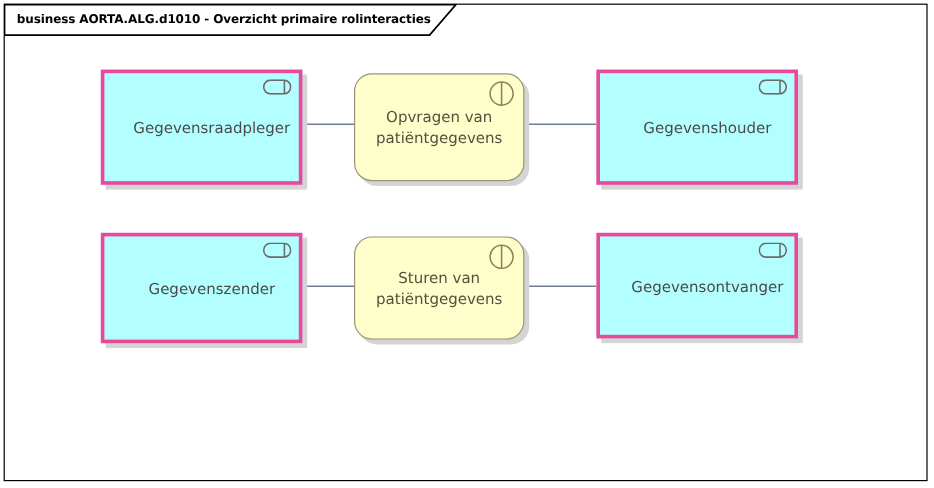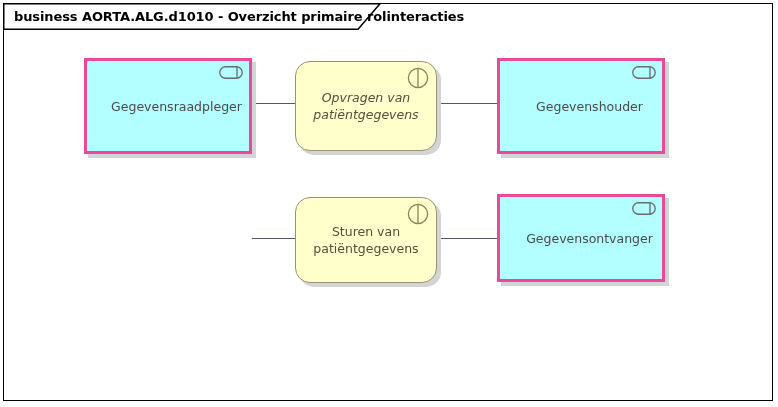--- a/index.html
+++ b/index.html
@@ -42,21 +42,21 @@
     position: absolute;
     inset: 0;
     pointer-events: none;
   }
   #title-label {
     position: absolute;
     left: 11px;
     top: 0;
     height: 27px;
     line-height: 27px;
-    font-size: 13px;
+    font-size: 10px;
     font-weight: bold;
     color: #000000;
     white-space: nowrap;
     letter-spacing: -0.1px;
   }
 
   
   #canvas {
     position: absolute;
     left: 0;
@@ -173,21 +173,21 @@
     <div class="shadow"></div>
     <div class="body">
       <div class="node-label">Gegevensraadpleger</div>
     </div>
     <svg class="type-icon role-icon" viewBox="0 0 24 13">
       <rect x="0.75" y="0.75" width="22.5" height="11.5" rx="5.75" ry="5.75" fill="none" stroke="#6b6b6b" stroke-width="1.3"></rect>
       <line x1="18" y1="1.1" x2="18" y2="11.9" stroke="#6b6b6b" stroke-width="1.3"></line>
     </svg>
   </div>
 
-  <div class="node interaction" style="left:295px; top:61px; width:142px; height:90px;font-style:italic;">
+  <div class="node interaction" style="left:295px; top:61px; width:142px; height:90px;">
     <div class="shadow"></div>
     <div class="body">
       <div class="node-label">Opvragen van
 patiëntgegevens</div>
     </div>
     <svg class="type-icon interaction-icon" viewBox="0 0 22 22">
       <circle cx="11" cy="11" r="9.6" fill="none" stroke="#8c8456" stroke-width="1.3"></circle>
       <line x1="11" y1="1.4" x2="11" y2="20.6" stroke="#8c8456" stroke-width="1.3"></line>
     </svg>
   </div>
@@ -196,20 +196,30 @@
     <div class="shadow"></div>
     <div class="body">
       <div class="node-label">Gegevenshouder</div>
     </div>
     <svg class="type-icon role-icon" viewBox="0 0 24 13">
       <rect x="0.75" y="0.75" width="22.5" height="11.5" rx="5.75" ry="5.75" fill="none" stroke="#6b6b6b" stroke-width="1.3"></rect>
       <line x1="18" y1="1.1" x2="18" y2="11.9" stroke="#6b6b6b" stroke-width="1.3"></line>
     </svg>
   </div>
 
+  <div class="node role" style="left:84px; top:194px; width:168px; height:92px;">
+    <div class="shadow"></div>
+    <div class="body">
+      <div class="node-label">Gegevenszender</div>
+    </div>
+    <svg class="type-icon role-icon" viewBox="0 0 24 13">
+      <rect x="0.75" y="0.75" width="22.5" height="11.5" rx="5.75" ry="5.75" fill="none" stroke="#6b6b6b" stroke-width="1.3"></rect>
+      <line x1="18" y1="1.1" x2="18" y2="11.9" stroke="#6b6b6b" stroke-width="1.3"></line>
+    </svg>
+  </div>
 
   <div class="node interaction" style="left:295px; top:197px; width:142px; height:86px;border-radius:20px;">
     <div class="shadow"></div>
     <div class="body">
       <div class="node-label">Sturen van
 patiëntgegevens</div>
     </div>
     <svg class="type-icon interaction-icon" viewBox="0 0 22 22">
       <circle cx="11" cy="11" r="9.6" fill="none" stroke="#8c8456" stroke-width="1.3"></circle>
       <line x1="11" y1="1.4" x2="11" y2="20.6" stroke="#8c8456" stroke-width="1.3"></line>

